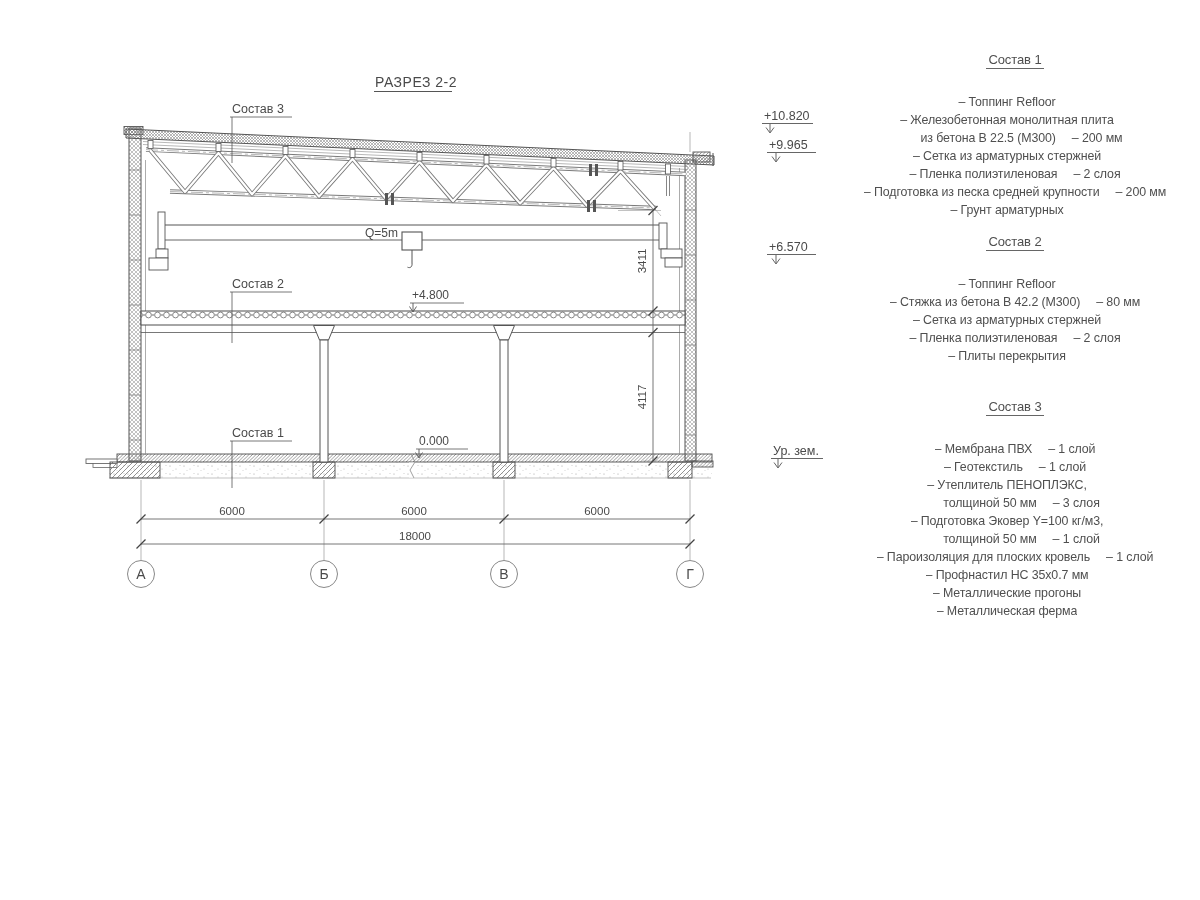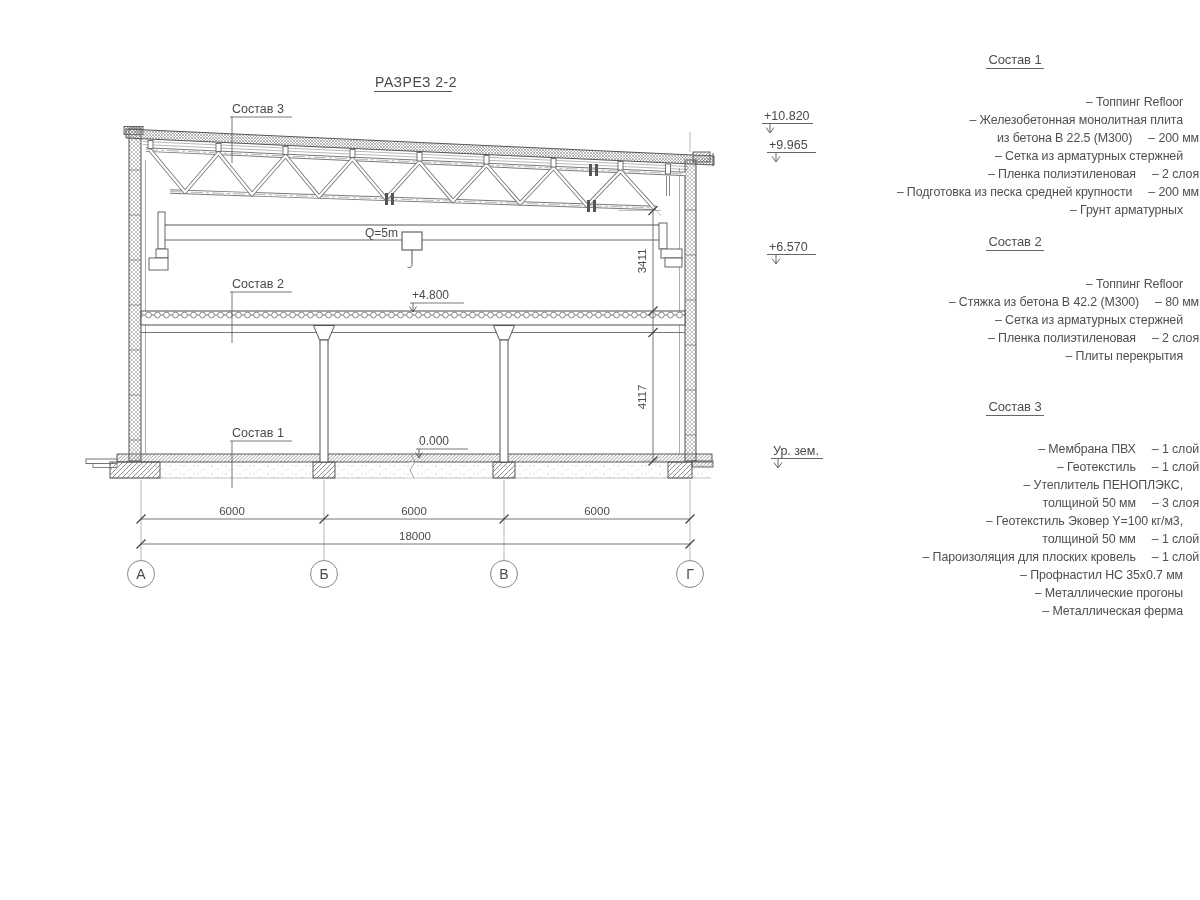--- a/index.html
+++ b/index.html
@@ -3,21 +3,21 @@
 <meta charset="utf-8">
 <style>
   html,body{margin:0;padding:0;background:#fff;}
   .page{position:relative;width:1200px;height:900px;background:#ffffff;overflow:hidden;
         font-family:"Liberation Sans",sans-serif;color:#4a4a4a;}
   svg{position:absolute;left:0;top:0;font-family:"Liberation Sans",sans-serif;}
   svg text{fill:#4a4a4a;}
   .comp{position:absolute;width:368px;font-size:12.4px;color:#4f4f4f;letter-spacing:-0.1px;}
   .comp h3{margin:0 0 26px 0;font-size:13px;font-weight:normal;text-align:center;}
   .comp h3 span{border-bottom:1px solid #666;padding:0 2px 1px 2px;}
-  .rowline{display:flex;justify-content:flex-end;line-height:18px;height:18px;white-space:nowrap;}
+  .rowline{display:flex;justify-content:center;line-height:18px;height:18px;white-space:nowrap;}
   .rowline .nm{overflow:hidden;}
   .rowline .qty{margin-left:16px;}
   .rowline.cont .nm{padding-left:13px;}
 </style>
 </head>
 <body>
 
 <div class="page">
 
 <svg width="1200" height="660" viewBox="0 0 1200 660">
@@ -345,21 +345,21 @@
       </div>
   <div class="rowline">
         <span class="nm">– Утеплитель ПЕНОПЛЭКС,</span>
         <span class="qty"></span>
       </div>
   <div class="rowline cont">
         <span class="nm">толщиной 50 мм</span>
         <span class="qty">– 3 слоя</span>
       </div>
   <div class="rowline">
-        <span class="nm">– Геотекстиль Эковер Y=100 кг/м3,</span>
+        <span class="nm">– Подготовка Эковер Y=100 кг/м3,</span>
         <span class="qty"></span>
       </div>
   <div class="rowline cont">
         <span class="nm">толщиной 50 мм</span>
         <span class="qty">– 1 слой</span>
       </div>
   <div class="rowline">
         <span class="nm">– Пароизоляция для плоских кровель</span>
         <span class="qty">– 1 слой</span>
       </div>

